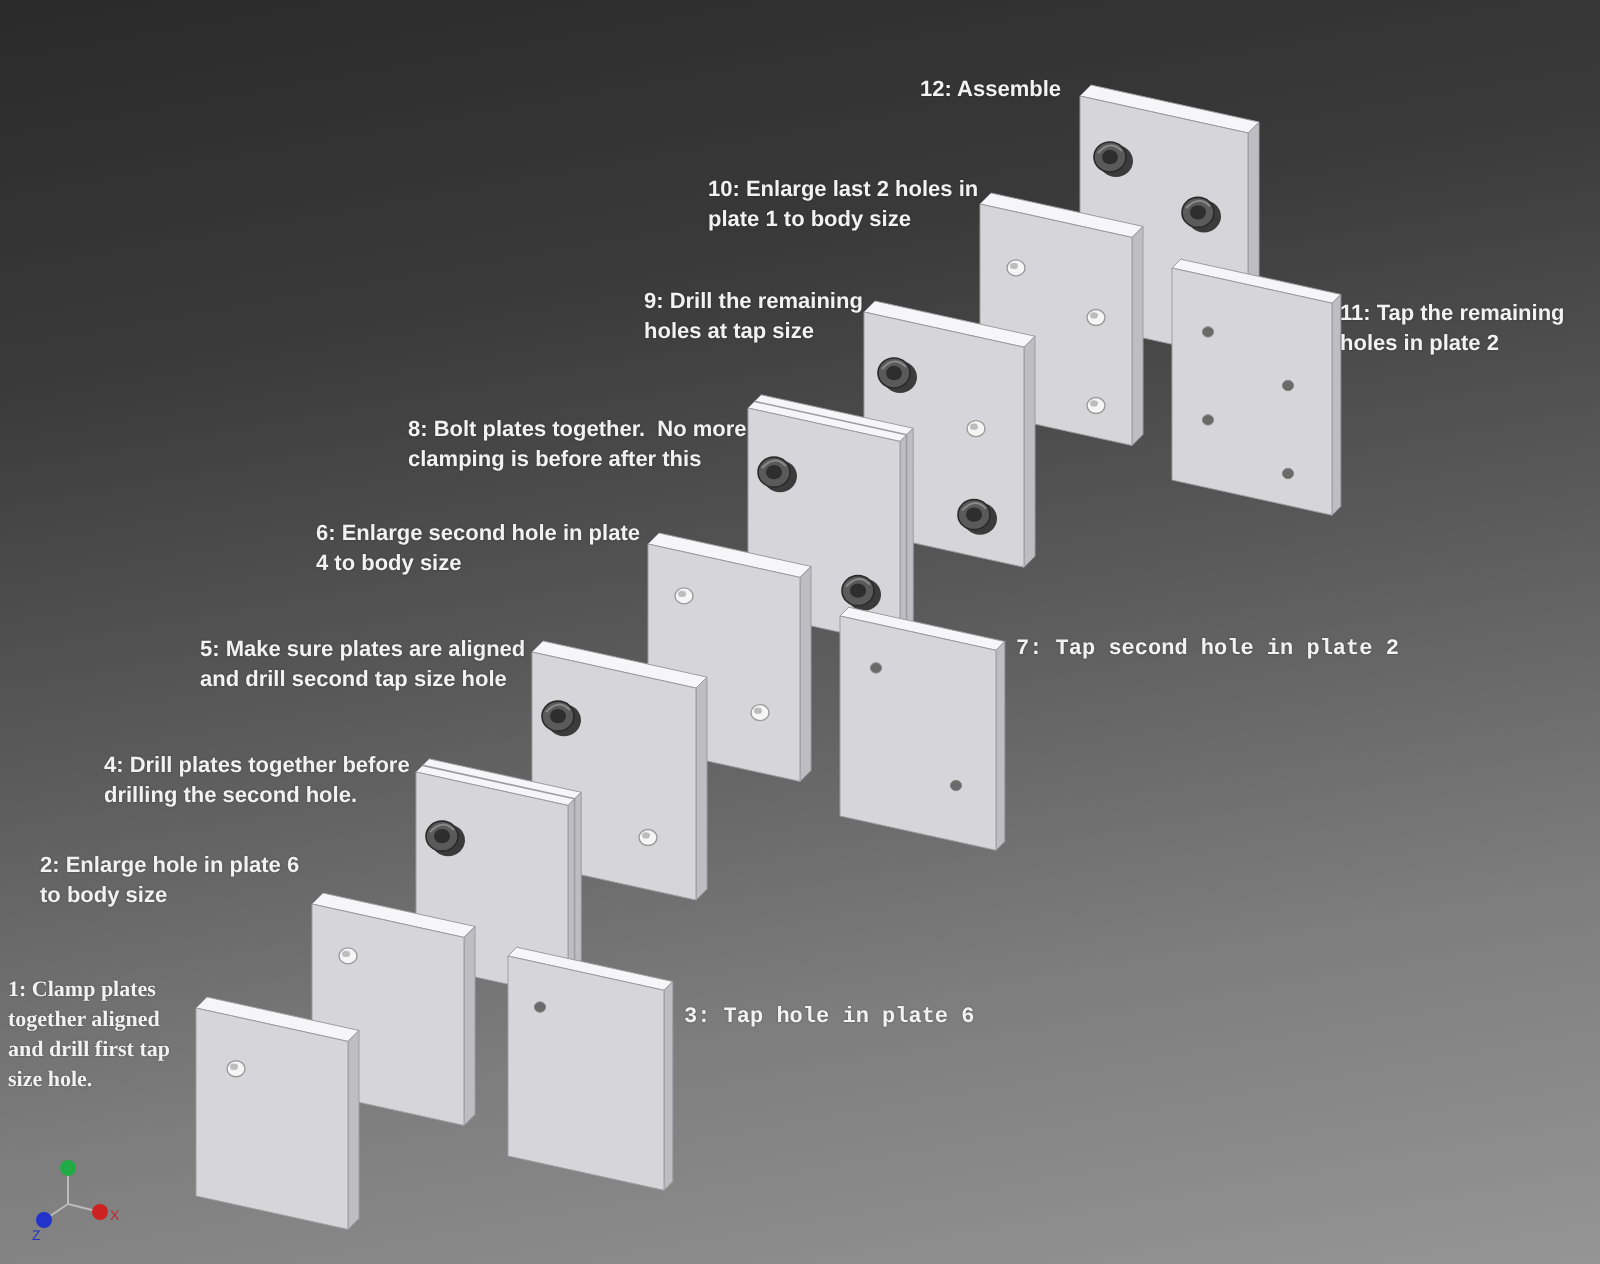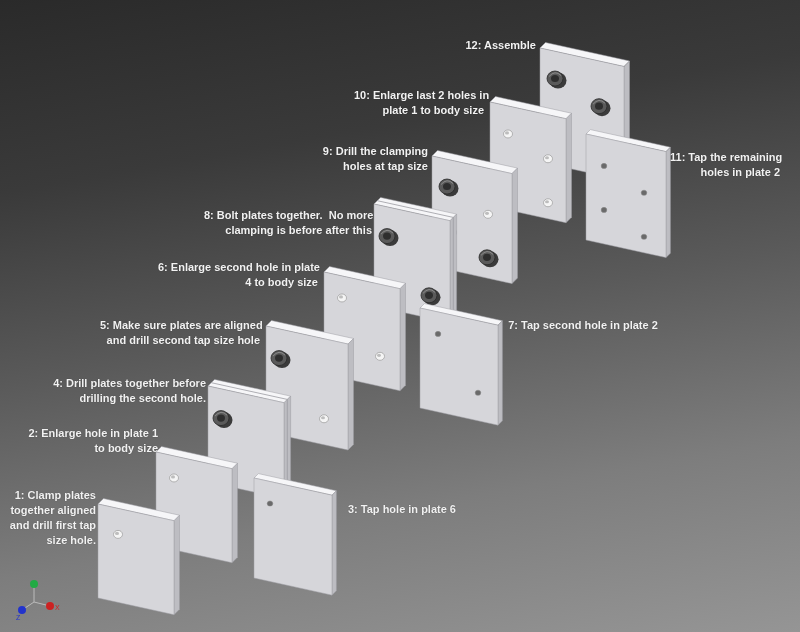--- a/index.html
+++ b/index.html
@@ -9,25 +9,25 @@
       font-family: "Liberation Sans", sans-serif;
     }
     #scene { position: absolute; left: 0; top: 0; width: 800px; height: 632px; }
     .label {
       position: absolute;
       color: #f2f2f2;
       font-family: "Liberation Sans", sans-serif;
       font-weight: bold;
       font-size: 11px;
       line-height: 15px;
-      text-align: right;
+      text-align: left;
       white-space: pre;
       text-shadow: 0 0 1px rgba(0,0,0,0.4);
     }
-    .label.left-align { text-align: center; }
+    .label.left-align { text-align: left; font-family: Liberation Mono, monospace; }
   </style>
 </head>
 <body>
 
 <div id="scene">
   <svg id="plates-svg" width="800" height="632" viewBox="0 0 800 632" xmlns="http://www.w3.org/2000/svg">
       <g>
         <polygon points="540,48 624,66.48 629.5,60.980000000000004 545.5,42.5" fill="#f6f6f8" stroke="#9c9ca2" stroke-width="0.5"></polygon>
         <polygon points="624,66.48 629.5,60.980000000000004 629.5,174.98 624,180.48" fill="#bdbdc2" stroke="#9c9ca2" stroke-width="0.5"></polygon>
         <polygon points="540,48 624,66.48 624,180.48 540,162" fill="#d6d6da" stroke="#9c9ca2" stroke-width="0.5"></polygon>
@@ -175,37 +175,37 @@
       </g>
       <g>
         <polygon points="98,504 174,520.72 179.5,515.22 103.5,498.5" fill="#f6f6f8" stroke="#9c9ca2" stroke-width="0.5"></polygon>
         <polygon points="174,520.72 179.5,515.22 179.5,609.22 174,614.72" fill="#bdbdc2" stroke="#9c9ca2" stroke-width="0.5"></polygon>
         <polygon points="98,504 174,520.72 174,614.72 98,598" fill="#d6d6da" stroke="#9c9ca2" stroke-width="0.5"></polygon>
         <ellipse cx="118" cy="534.4" rx="4.5" ry="4" fill="#f5f5f5" stroke="#9a9a9a" stroke-width="0.7"></ellipse>
         <ellipse cx="117" cy="533.4" rx="2" ry="1.6" fill="#bdbdbd"></ellipse>
       </g>
     </svg>
   <div id="labels-layer">
-      <div class="label" style="left: 4px; top: 488px; width: 92px; color: rgb(242, 242, 242);">1: Clamp plates
+      <div class="label" style="left: 4px; top: 488px; width: 92px; color: rgb(242, 242, 242); font-family: Liberation Serif, serif;">1: Clamp plates
 together aligned
 and drill first tap
 size hole.</div>
-      <div class="label" style="left: 20px; top: 426px; width: 138px; color: rgb(242, 242, 242);">2: Enlarge hole in plate 1
+      <div class="label" style="left: 20px; top: 426px; width: 138px; color: rgb(242, 242, 242);">2: Enlarge hole in plate 6
 to body size</div>
       <div class="label left-align" style="left: 342px; top: 502px; width: 120px; color: rgb(242, 242, 242);">3: Tap hole in plate 6</div>
       <div class="label" style="left: 52px; top: 376px; width: 154px; color: rgb(242, 242, 242);">4: Drill plates together before
 drilling the second hole.</div>
       <div class="label" style="left: 100px; top: 318px; width: 160px; color: rgb(242, 242, 242);">5: Make sure plates are aligned
 and drill second tap size hole</div>
       <div class="label" style="left: 158px; top: 260px; width: 160px; color: rgb(242, 242, 242);">6: Enlarge second hole in plate
 4 to body size</div>
       <div class="label left-align" style="left: 508px; top: 318px; width: 150px; color: rgb(242, 242, 242);">7: Tap second hole in plate 2</div>
       <div class="label" style="left: 204px; top: 208px; width: 168px; color: rgb(242, 242, 242);">8: Bolt plates together.  No more
 clamping is before after this</div>
-      <div class="label" style="left: 322px; top: 144px; width: 106px; color: rgb(242, 242, 242);">9: Drill the clamping
+      <div class="label" style="left: 322px; top: 144px; width: 106px; color: rgb(242, 242, 242);">9: Drill the remaining
 holes at tap size</div>
       <div class="label" style="left: 354px; top: 88px; width: 130px; color: rgb(242, 242, 242);">10: Enlarge last 2 holes in
 plate 1 to body size</div>
       <div class="label" style="left: 670px; top: 150px; width: 110px; color: rgb(242, 242, 242);">11: Tap the remaining
 holes in plate 2</div>
       <div class="label" style="left: 460px; top: 38px; width: 76px; color: rgb(242, 242, 242);">12: Assemble</div>
     </div>
   <svg id="triad" width="60" height="50" style="position:absolute;left:10px;top:574px;" viewBox="0 0 60 50">
       <line x1="24" y1="28" x2="24" y2="8" stroke="#bbb" stroke-width="1"></line>
       <line x1="24" y1="28" x2="40" y2="32" stroke="#bbb" stroke-width="1"></line>

